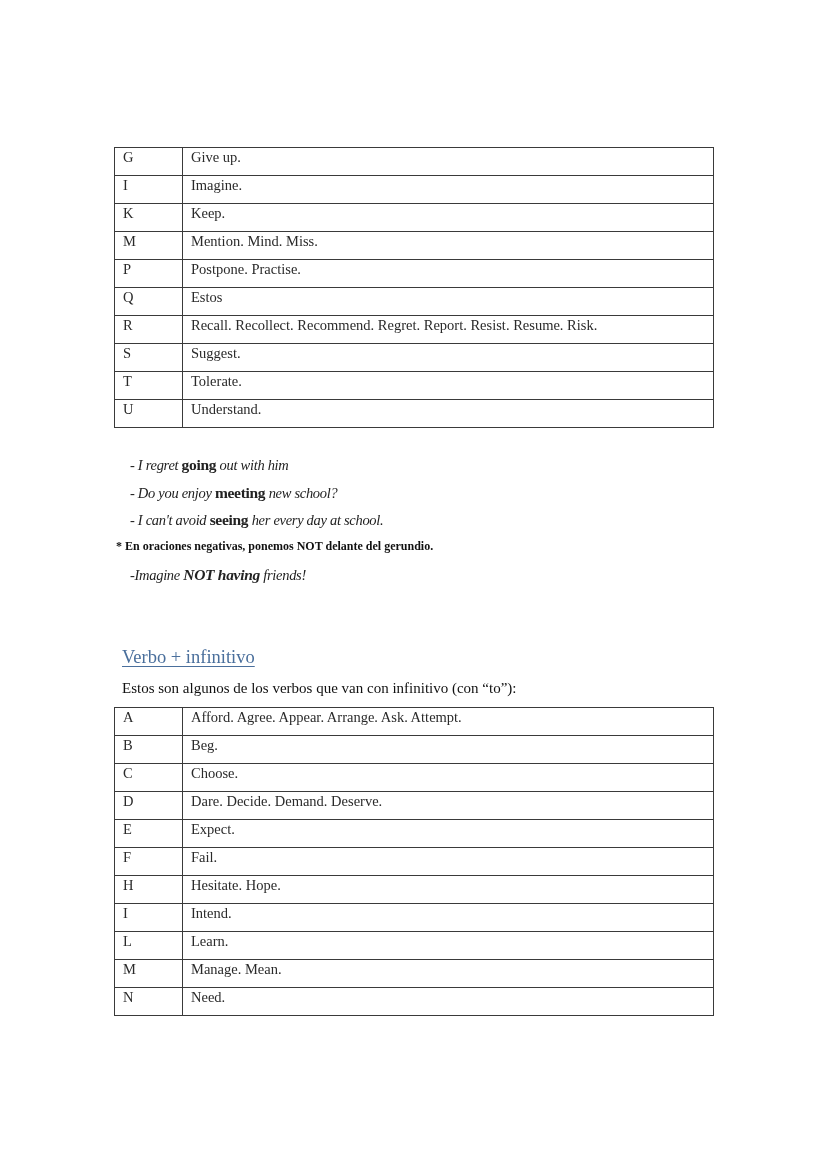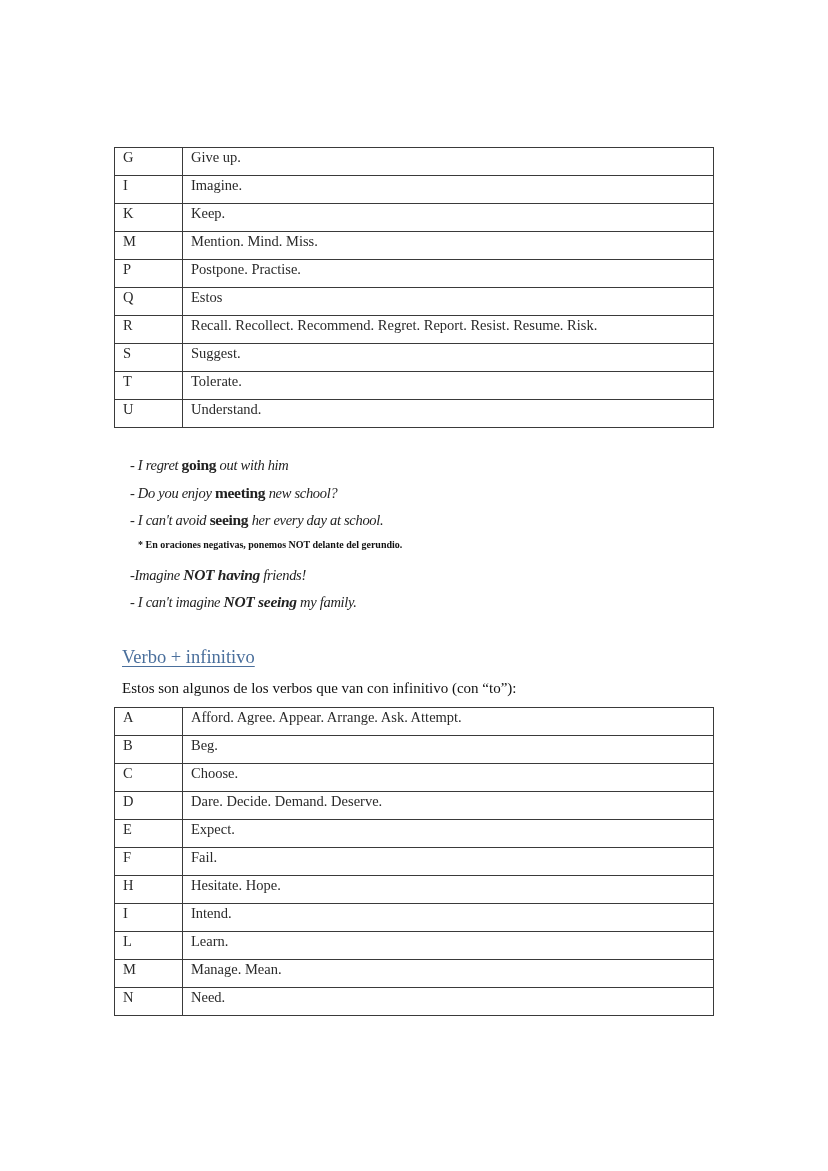--- a/index.html
+++ b/index.html
@@ -6,21 +6,21 @@
   body { width: 828px; height: 1171px; position: relative; font-family: "Liberation Serif", "DejaVu Serif", serif; color: #1a1a1a; overflow: hidden; }
   .page { position: absolute; left: 0; top: 0; width: 828px; height: 1171px; }
   table.verbs { position: absolute; left: 114px; width: 600px; border-collapse: collapse; }
   table.verbs td { border: 1px solid #3a3a3a; height: 27px; padding: 0 0 0 8px; vertical-align: top; font-size: 14.5px; line-height: 19px; color: #2a2a2a; }
   table.verbs td.letter { width: 59px; }
   #table-gerund { top: 147px; }
   #table-infinitive { top: 707px; }
   .example { position: absolute; left: 122px; font-size: 14.5px; font-style: italic; color: #222; letter-spacing: -0.3px; margin-left: 8px; }
   .example b { font-style: normal; font-weight: bold; font-size: 15.5px; }
   .example.neg b { font-style: italic; }
-  .note { position: absolute; left: 138px; font-size: 10px; font-weight: bold; color: #111; }
+  .note { position: absolute; left: 116px; font-size: 12px; font-weight: bold; color: #111; }
   .section-title { position: absolute; left: 122px; top: 647px; font-size: 18.5px; color: #4a6f9c; text-decoration: underline; text-underline-offset: 3px; }
   .intro { position: absolute; left: 122px; top: 680px; font-size: 15px; font-weight: normal; color: #111; }
 </style>
 </head>
 <body>
 
 <div class="page">
 
   <table class="verbs" id="table-gerund">
     <tbody>
@@ -67,21 +67,20 @@
     </tbody>
   </table>
 
   <div class="example" style="top:456px;"><span>- I regret </span><b>going</b><span> out with him</span></div>
   <div class="example" style="top:484px;"><span>- Do you enjoy </span><b>meeting</b><span> new school?</span></div>
   <div class="example" style="top:511px;"><span>- I can't avoid </span><b>seeing</b><span> her every day at school.</span></div>
 
   <div class="note" style="top:539px;">* En oraciones negativas, ponemos NOT delante del gerundio.</div>
 
   <div class="example neg" style="top:566px;"><span>-Imagine </span><b>NOT having</b><span> friends!</span></div>
-  <div class="example neg" style="top:593px;"><span>- I can't imagine </span><b>NOT seeing</b><span> my family.</span></div>
 
   <div class="section-title">Verbo + infinitivo</div>
   <div class="intro">Estos son algunos de los verbos que van con infinitivo (con “to”):</div>
 
   <table class="verbs" id="table-infinitive">
     <tbody>
       <tr>
           <td class="letter">A</td>
           <td>Afford. Agree. Appear. Arrange. Ask. Attempt.</td>
         </tr>

